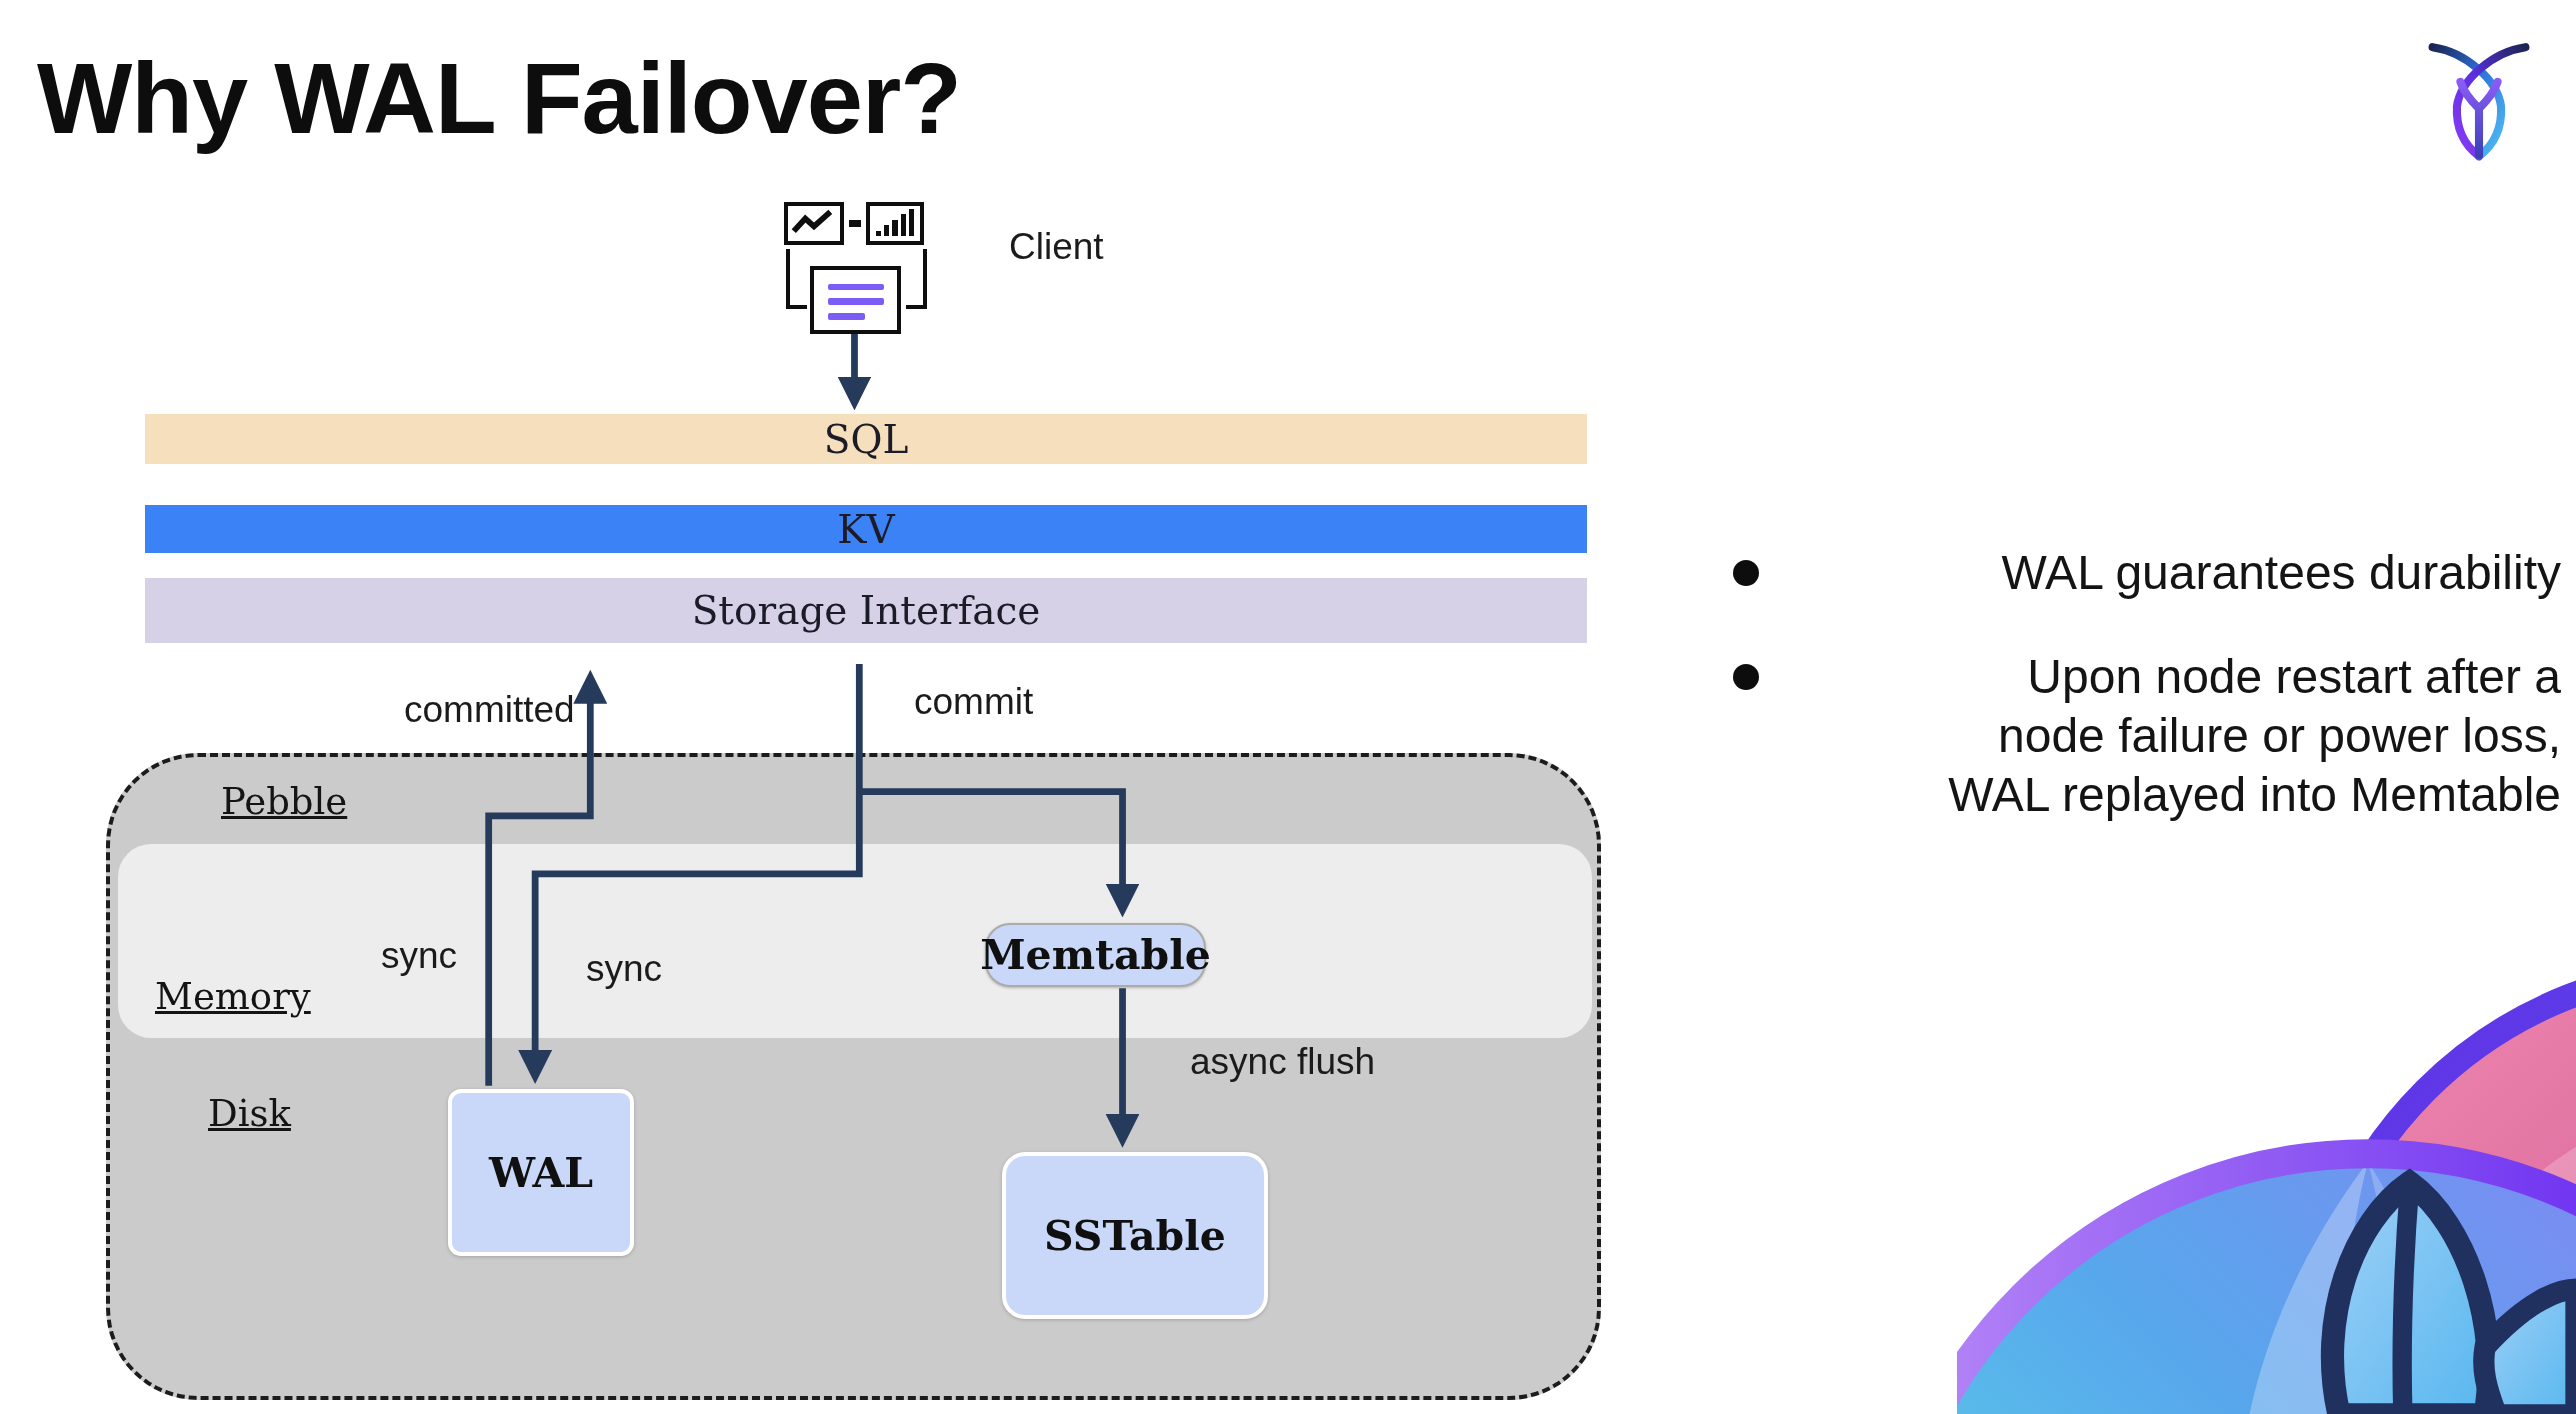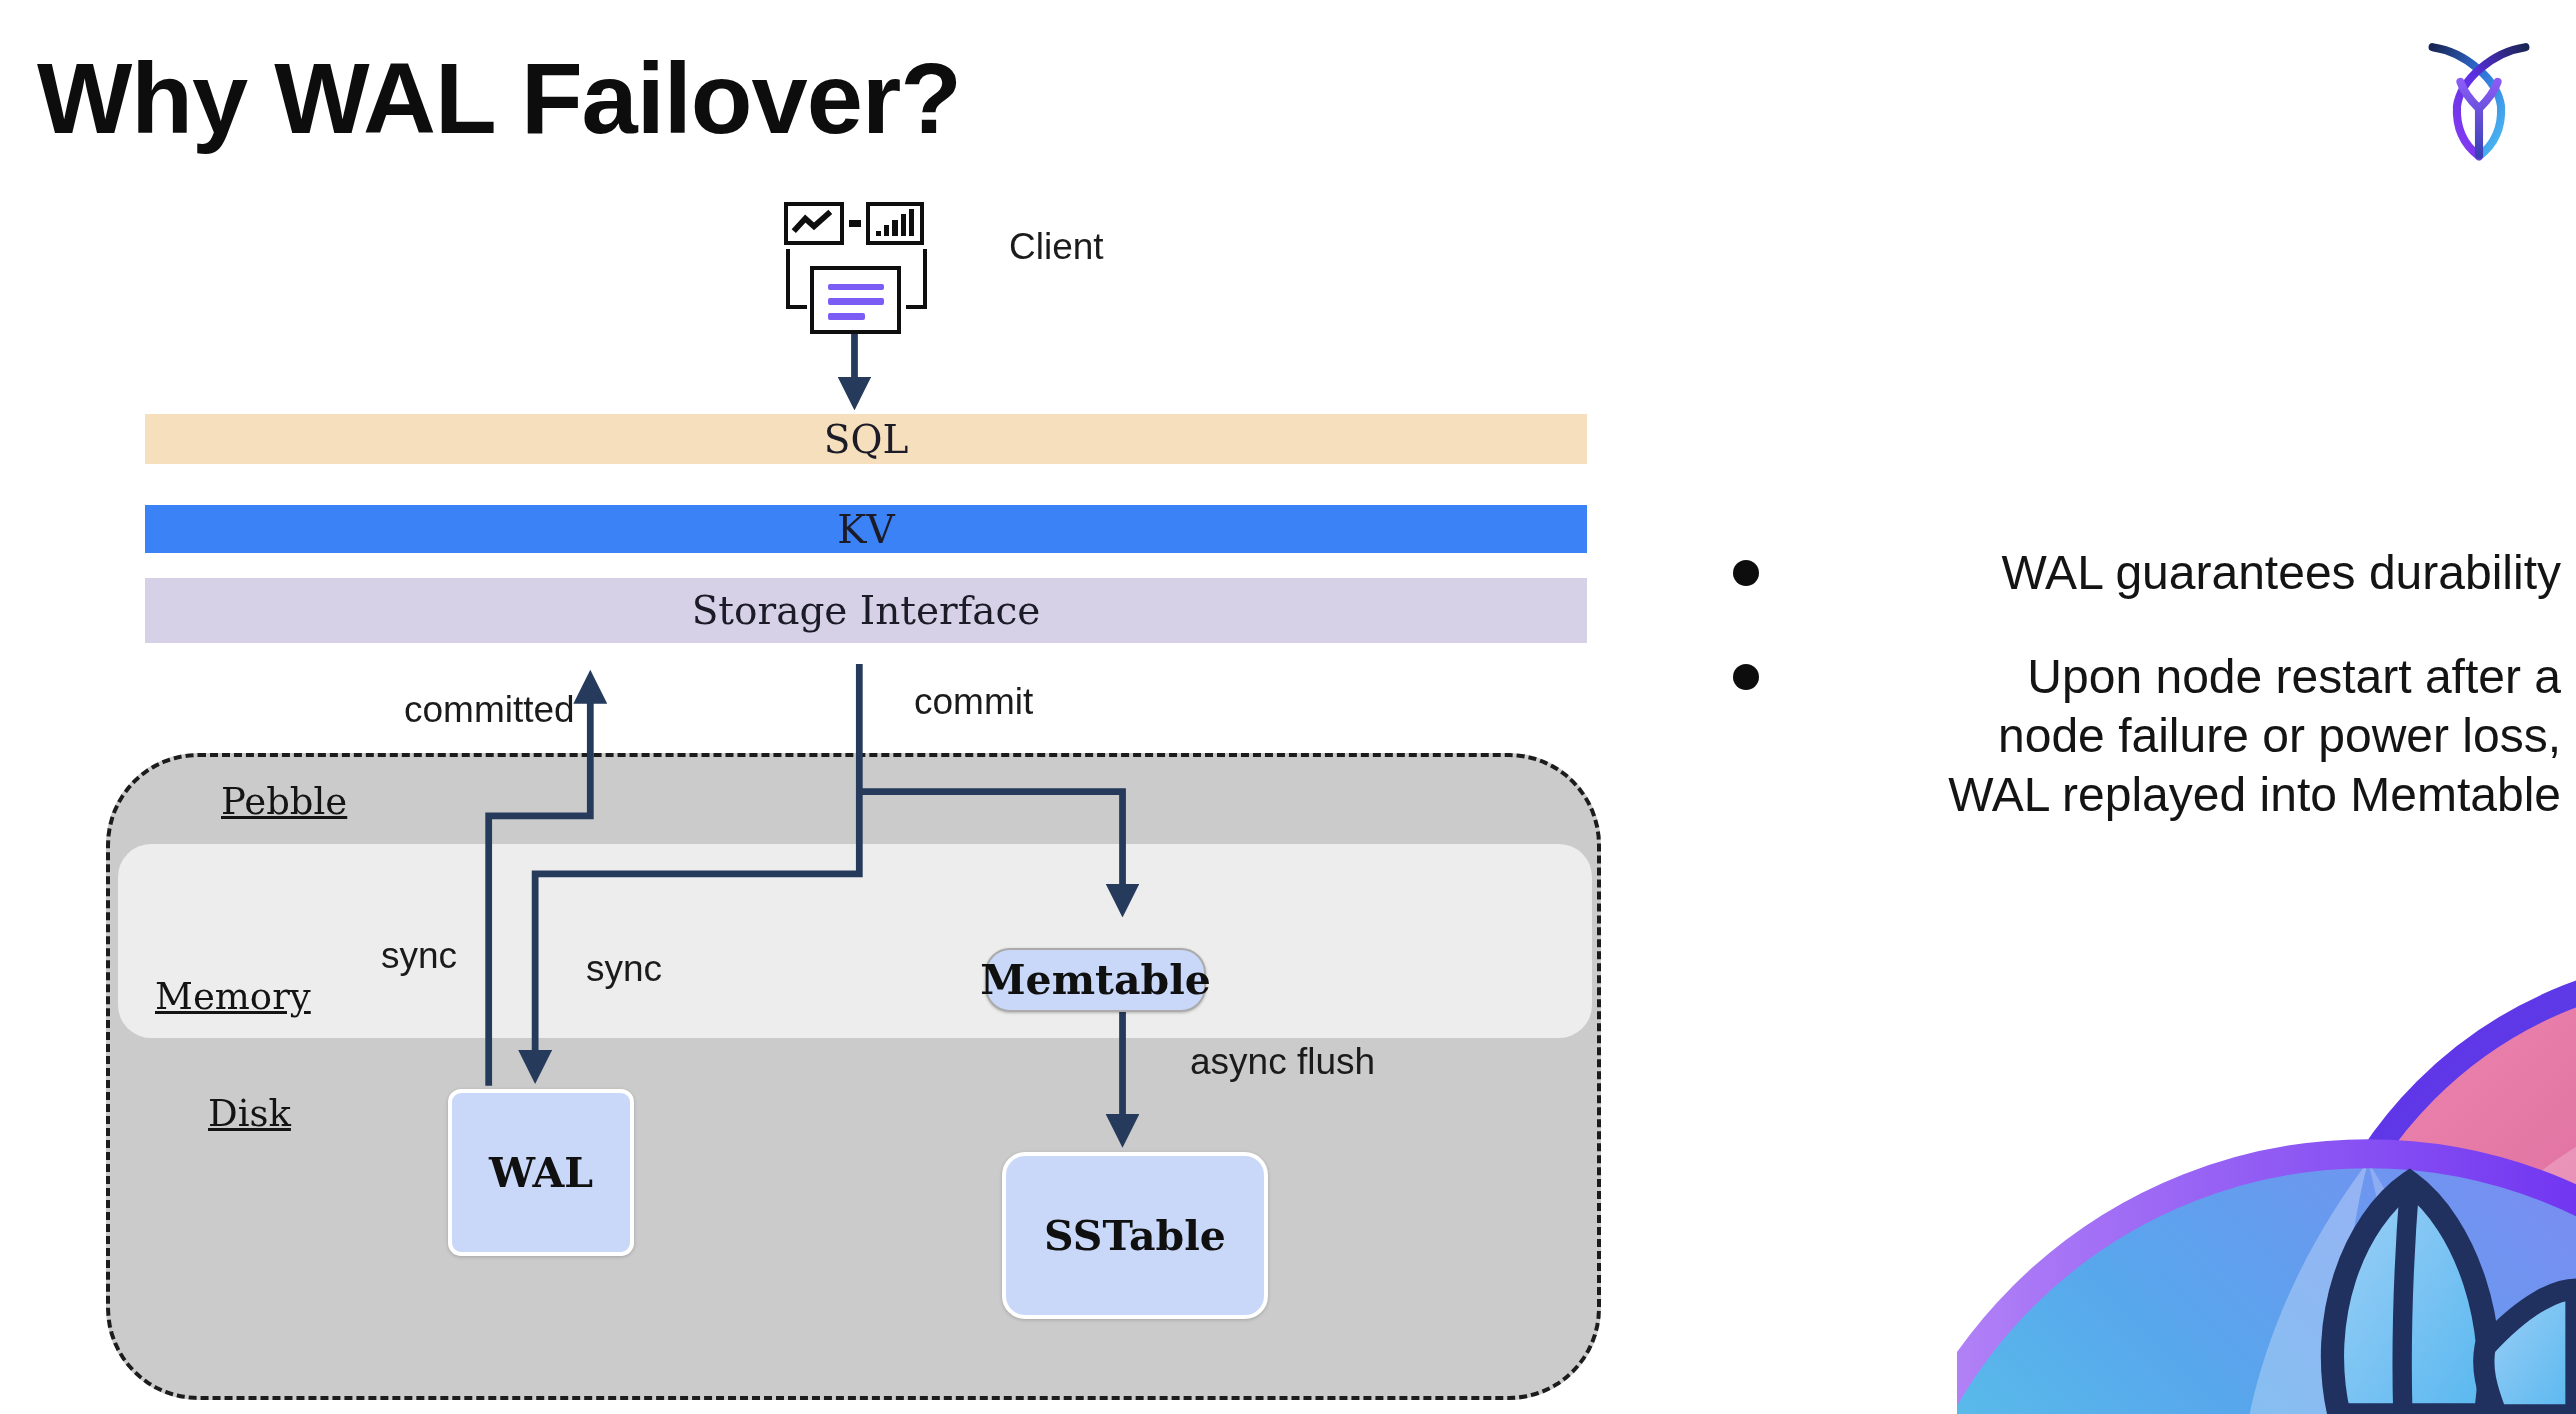--- a/index.html
+++ b/index.html
@@ -50,21 +50,21 @@
   #memory-region{left:118px;top:844px;width:1474px;height:194px;background:#ededee;border-radius:33px;}
   .rlabel{font-family:"DejaVu Serif","Liberation Serif",serif;font-size:37px;color:#141414;white-space:nowrap;text-decoration:underline;}
   #lbl-pebble{left:221px;top:780px;}
   #lbl-memory{left:155px;top:975px;}
   #lbl-disk{left:208px;top:1092px;}
 
   
   .node{display:flex;align-items:center;justify-content:center;box-sizing:border-box;
         font-family:"DejaVu Serif","Liberation Serif",serif;font-weight:bold;font-size:41px;color:#101010;
         background:#c9d8f9;}
-  #node-memtable{left:985px;top:948px;width:221px;height:64px;border:2.9px solid #ababab;border-radius:25px;
+  #node-memtable{left:985px;top:923px;width:221px;height:64px;border:2.9px solid #ababab;border-radius:25px;
                  box-shadow:0 1px 2.9px rgba(0,0,0,.25);}
   #node-wal{left:448px;top:1089px;width:186px;height:167px;border:4.8px solid #ffffff;border-radius:13px;
             box-shadow:0 1px 3.9px rgba(0,0,0,.2);}
   #node-sstable{left:1002px;top:1152px;width:266px;height:167px;border:4.8px solid #ffffff;border-radius:23px;
                 box-shadow:0 1px 3.9px rgba(0,0,0,.2);}
 
   
   #bullets{left:1679px;top:532px;width:871px;list-style:none;margin:11px;padding:0;}
   #bullets li{position:relative;padding-left:134px;font-size:48px;line-height:59px;color:#141414;
               margin-bottom:45px;}

